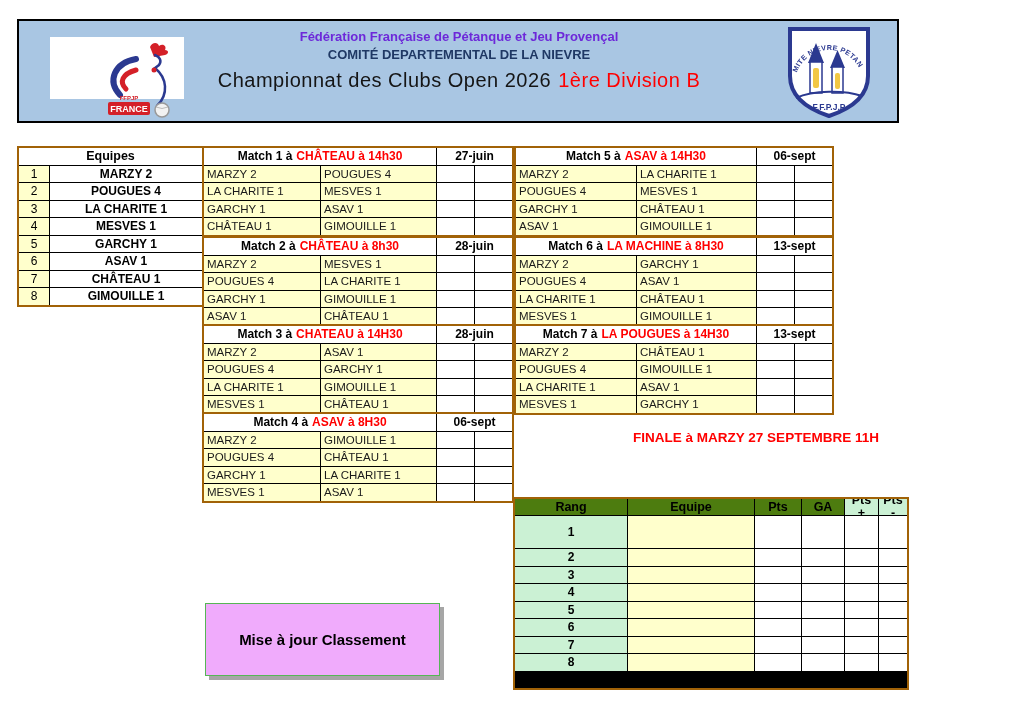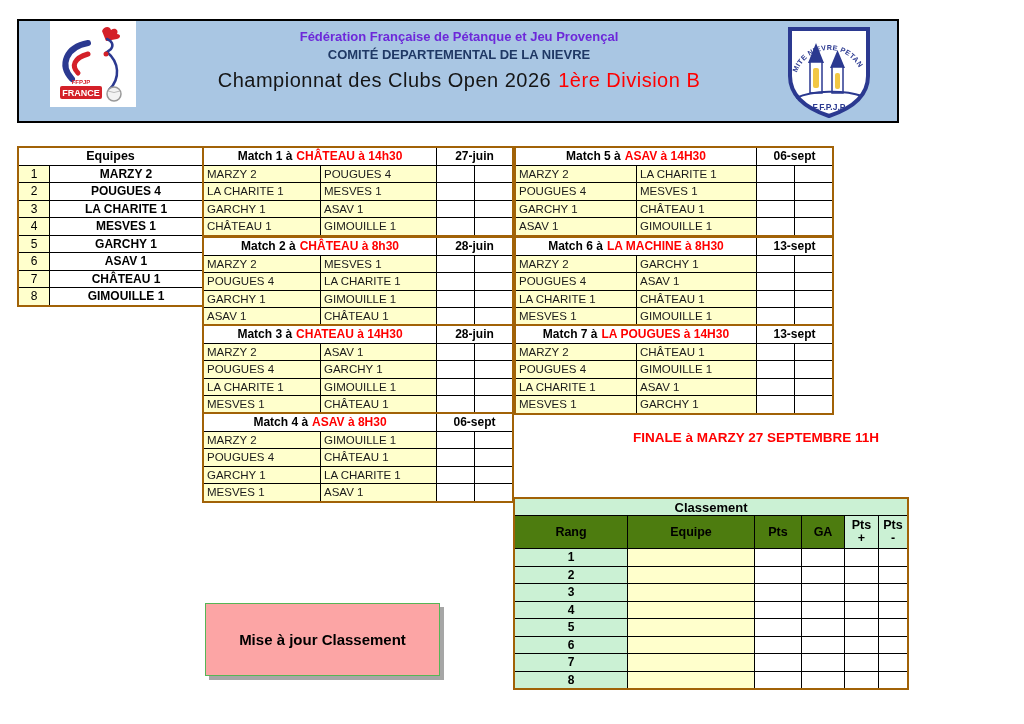--- a/index.html
+++ b/index.html
@@ -2,21 +2,21 @@
 <html><head>
 <meta charset="utf-8">
 <style>
   html,body{margin:0;padding:0;background:#fff;}
   .page{position:relative;width:1024px;height:724px;background:#fff;overflow:hidden;
         font-family:"Liberation Sans", sans-serif;color:#000;}
 
   
   .band{position:absolute;left:17px;top:19px;width:878px;height:100px;
         background:#A9C6E3;border:2px solid #000;}
-  .logo-left{position:absolute;left:31px;top:0;width:86px;height:86px;background:#fff;}
+  .logo-left{position:absolute;left:31px;top:16px;width:86px;height:62px;background:#fff;padding-left:48px;}
   .logo-right{position:absolute;left:764px;top:3px;width:92px;height:96px;}
   .band-text{position:absolute;left:130px;top:8px;width:620px;text-align:center;}
   .band-line1{font-size:13px;font-weight:bold;color:#6d28d9;}
   .band-line2{font-size:13px;font-weight:bold;color:#1F3864;margin-top:3px;}
   .band-line3{font-size:20px;font-weight:normal;letter-spacing:.5px;margin-top:7px;color:#151515;}
   .band-line3 .red{color:#FF0000;margin-left:7px;}
 
   
   .gtable{position:absolute;display:grid;gap:1px;background:#000;border:2px solid #a16207;}
   .cell{display:flex;align-items:center;overflow:hidden;white-space:nowrap;}
@@ -47,21 +47,21 @@
   .cl-title{grid-column:1/7;background:#CBF1D4;font-weight:bold;font-size:13px;justify-content:center;}
   .cl-h{background:#4d7c0f;font-weight:bold;font-size:12.5px;justify-content:center;}
   .cl-h2{background:#CBF1D4;font-weight:bold;font-size:12.5px;flex-direction:column;
          justify-content:center;line-height:1.05;}
   .cl-rang{background:#CBF1D4;font-weight:bold;font-size:12px;justify-content:center;}
   .cl-equipe{background:#FFFFCC;}
   .cl-cell{background:#fff;}
 
   
   .maj-btn{position:absolute;left:205px;top:603px;width:233px;height:71px;
-           background:#fca5a5;border:1px solid #56b556;box-shadow:4px 4px 0 #a6a6a6;
+           background:#f0abfc;border:1px solid #56b556;box-shadow:4px 4px 0 #a6a6a6;
            display:flex;align-items:center;justify-content:center;
            font-family:"Liberation Sans", sans-serif;font-weight:bold;font-size:15px;color:#000;
            cursor:pointer;}
 </style>
 </head>
 <body>
 
 <div class="page">
 
   <div class="band">
@@ -338,21 +338,20 @@
       <div class="cell m-team">MESVES 1</div>
       <div class="cell m-team">GARCHY 1</div>
       <div class="cell m-score"></div>
       <div class="cell m-score"></div>
 
   </div>
 
   <div class="finale">FINALE à MARZY 27 SEPTEMBRE 11H</div>
 
   <div class="gtable classement">
-    <div class="cell cl-title">Classement</div>
     <div class="cell cl-h">Rang</div>
     <div class="cell cl-h">Equipe</div>
     <div class="cell cl-h">Pts</div>
     <div class="cell cl-h">GA</div>
     <div class="cell cl-h2">
       <span>Pts</span>
       <span>+</span>
     </div>
     <div class="cell cl-h2">
       <span>Pts</span>

